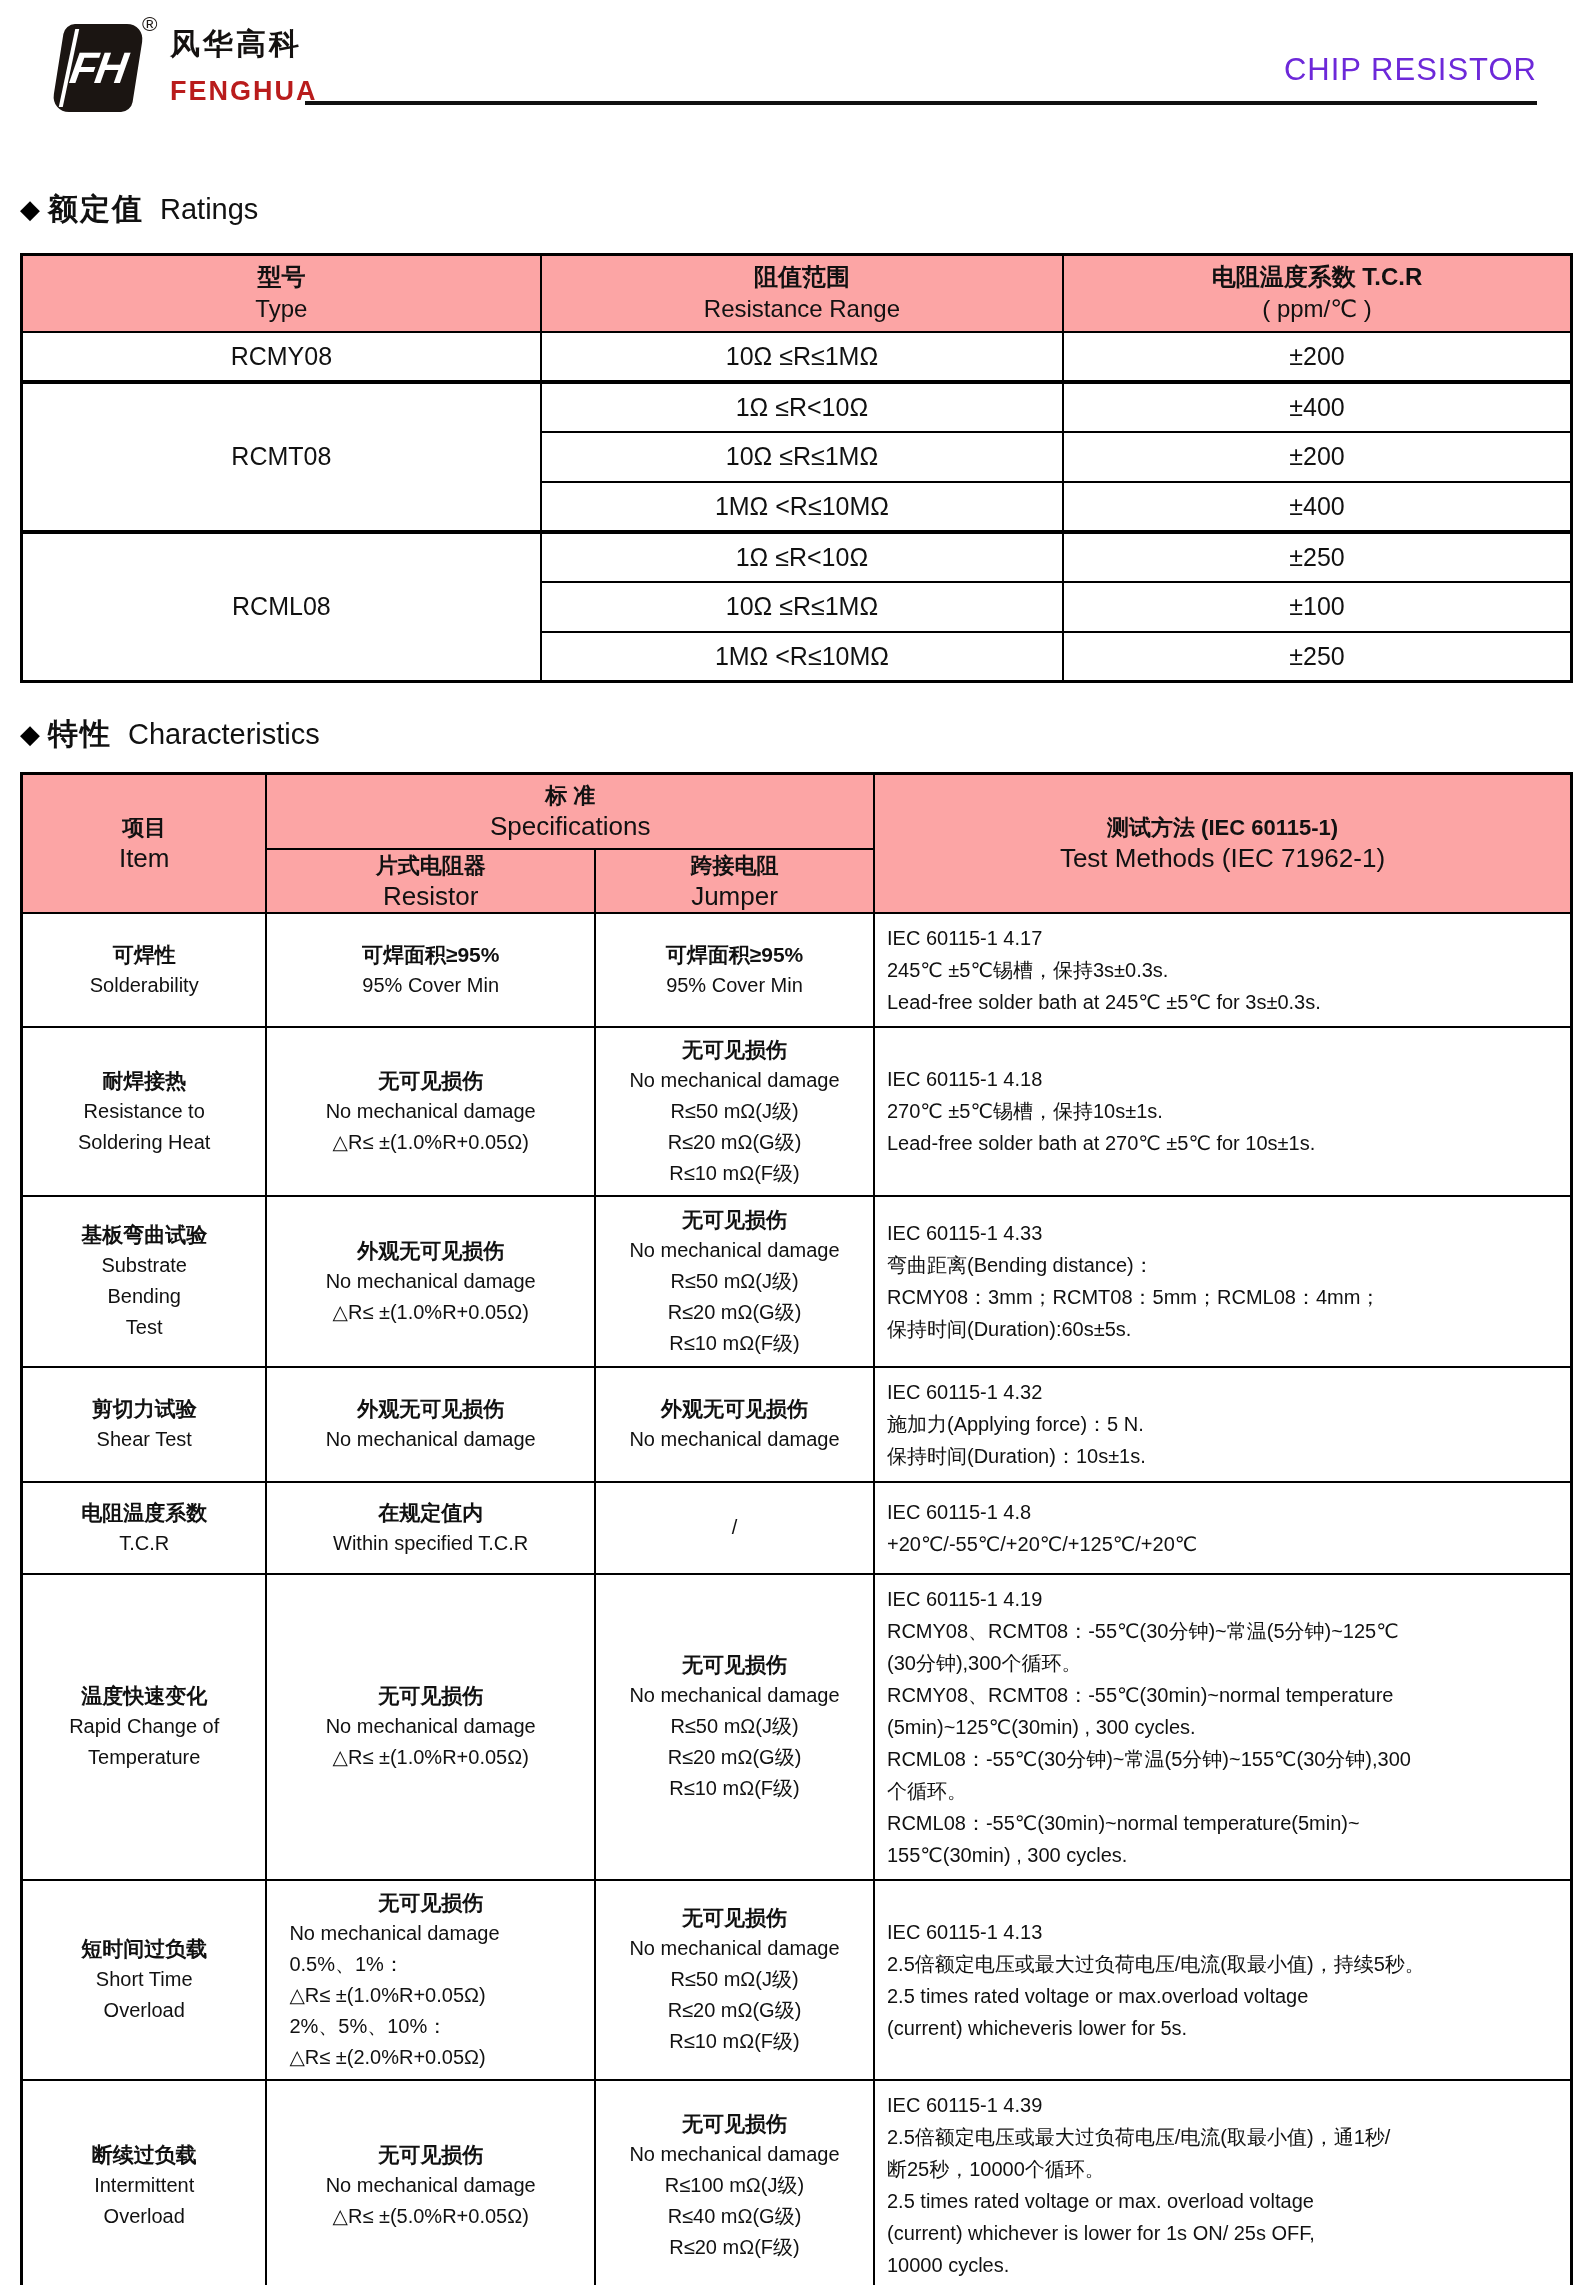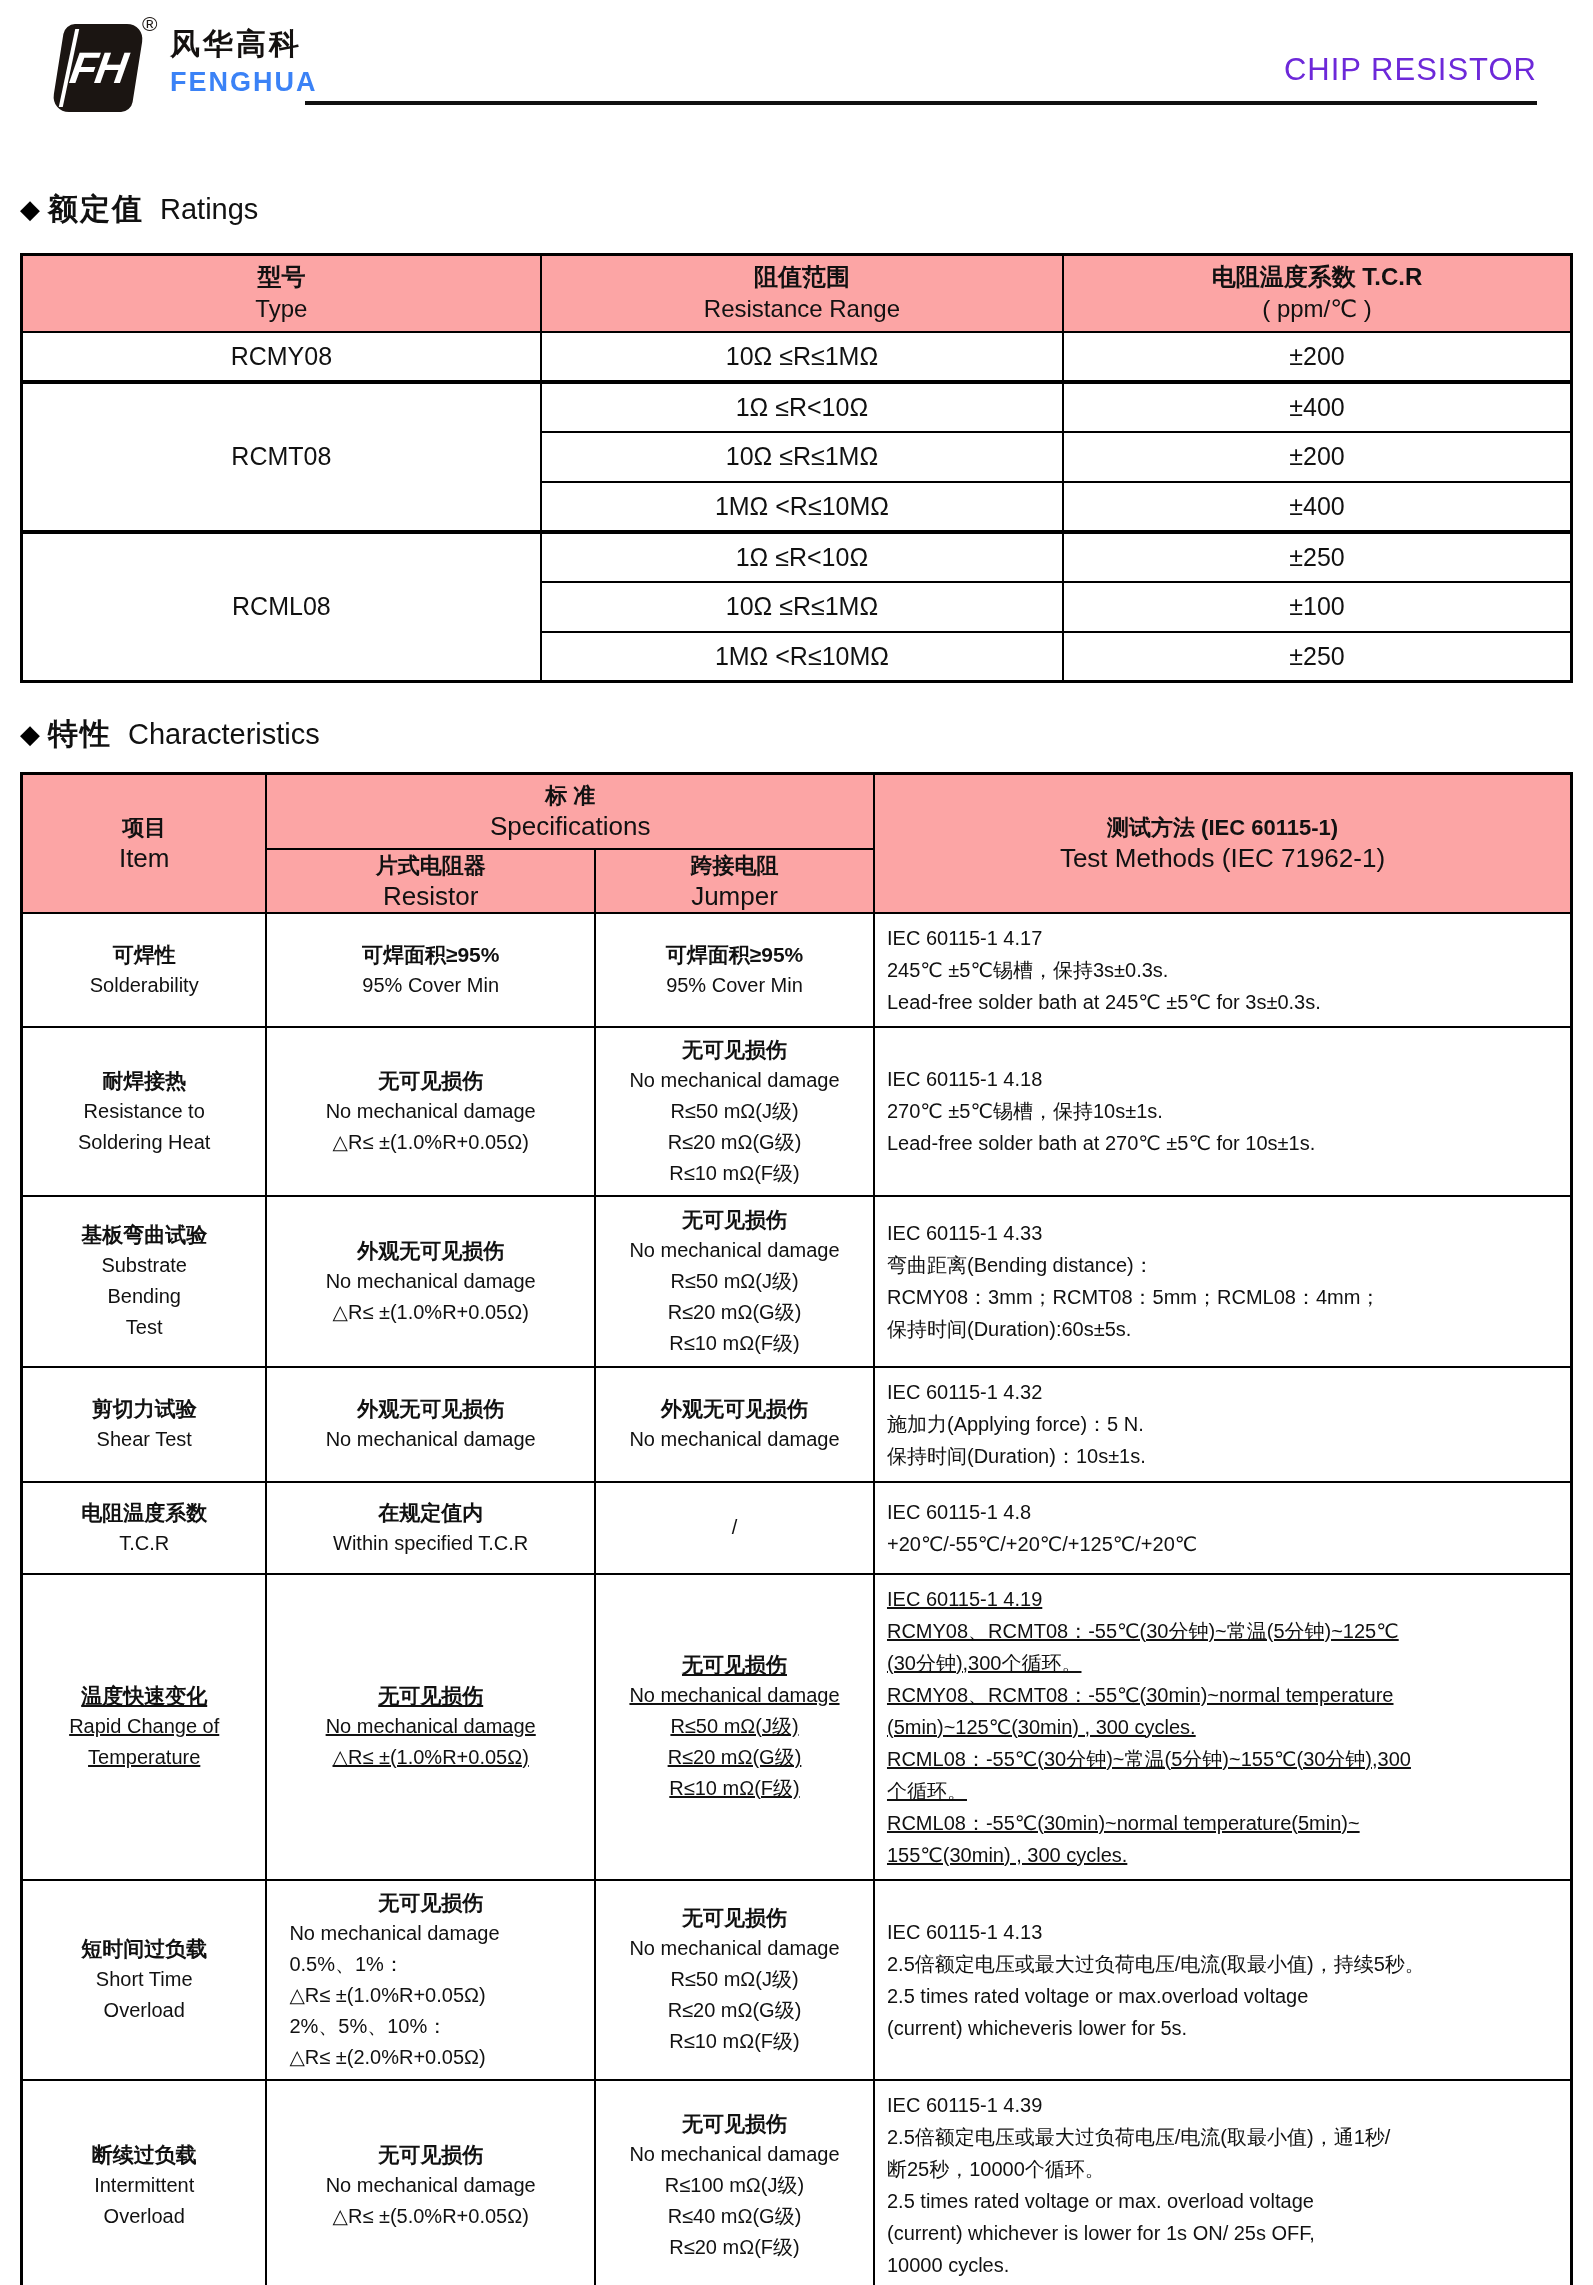--- a/index.html
+++ b/index.html
@@ -35,21 +35,21 @@
   .logo-mark::before {
     content:""; position:absolute; left:9px; top:5px; bottom:5px; width:4px;
     background:#ffffff; transform: skewX(-3deg);
   }
   .logo-reg {
     position:absolute; left:122px; top:12px;
     font-size:21px; color:#1b1512;
   }
   .brand { position:absolute; left:150px; top:24px; }
   .brand-zh { font-size:30px; font-weight:bold; letter-spacing:3px; color:#141110; }
-  .brand-en { font-size:27px; font-weight:600; letter-spacing:2px; color:#3b82f6; margin-top:2px; }
+  .brand-en { font-size:27px; font-weight:600; letter-spacing:2px; color:#b91c1c; margin-top:11px; }
   .header-rule {
     position:absolute; left:285px; right:36px; top:101px; height:4px;
     background:#111111;
   }
   .page-title {
     position:absolute; right:36px; top:52px;
     font-size:31px; color:#6d28d9; letter-spacing:1px;
   }
 
   
@@ -83,21 +83,21 @@
   .char-table .hh1 th { height:75px; }
   .char-table .hh2 th { height:60px; }
   .char-table td { font-size:20px; line-height:31px; padding:6px 8px; }
   .char-table td .zh { font-size:21px; }
   .char-table td.test { text-align:left; padding:8px 22px 8px 12px; line-height:32px; }
   .char-table .r1 td { height:110px; }
   .char-table .r2 td { height:167px; }
   .char-table .r3 td { height:171px; }
   .char-table .r4 td { height:115px; }
   .char-table .r5 td { height:92px; }
-  .char-table .r6 td { height:293px;text-decoration:underline; }
+  .char-table .r6 td { height:293px; }
   .char-table .r7 td { height:195px; }
   .char-table .r8 td { height:212px; }
   .align-left { text-align:left; padding-left:14px; }
 </style>
 </head>
 <body>
 
 <div class="page">
 
   <div class="header">

